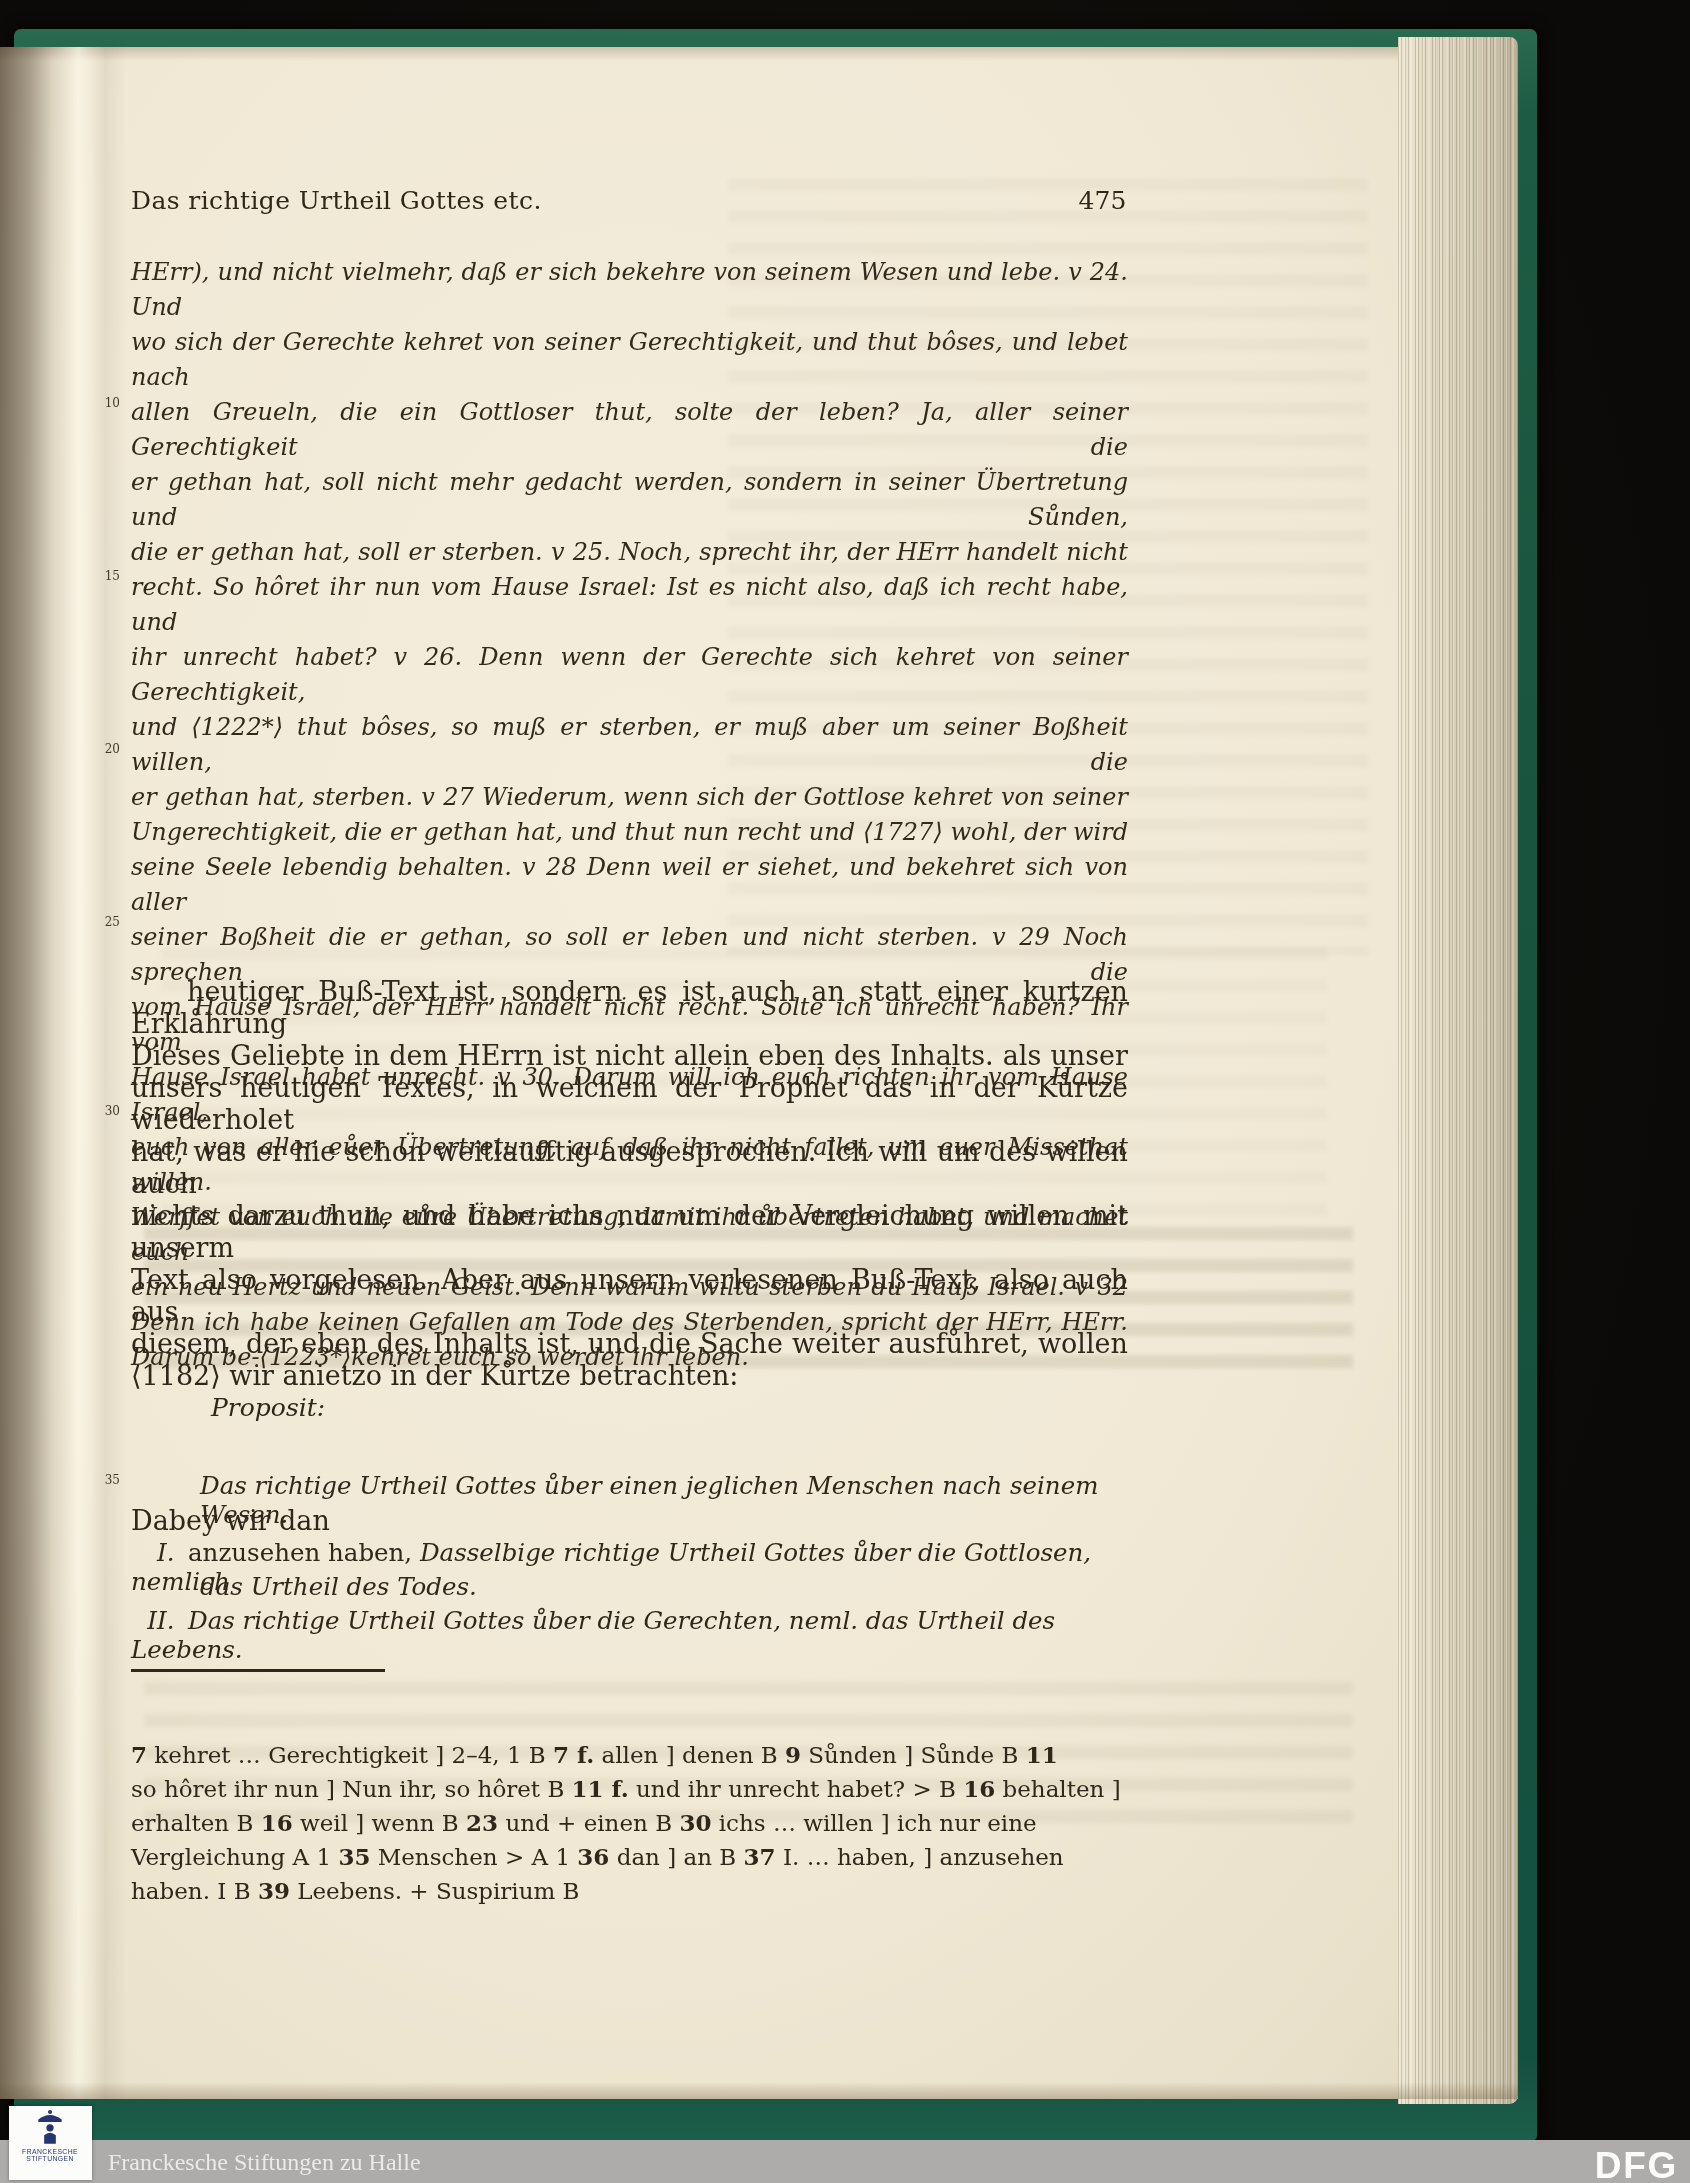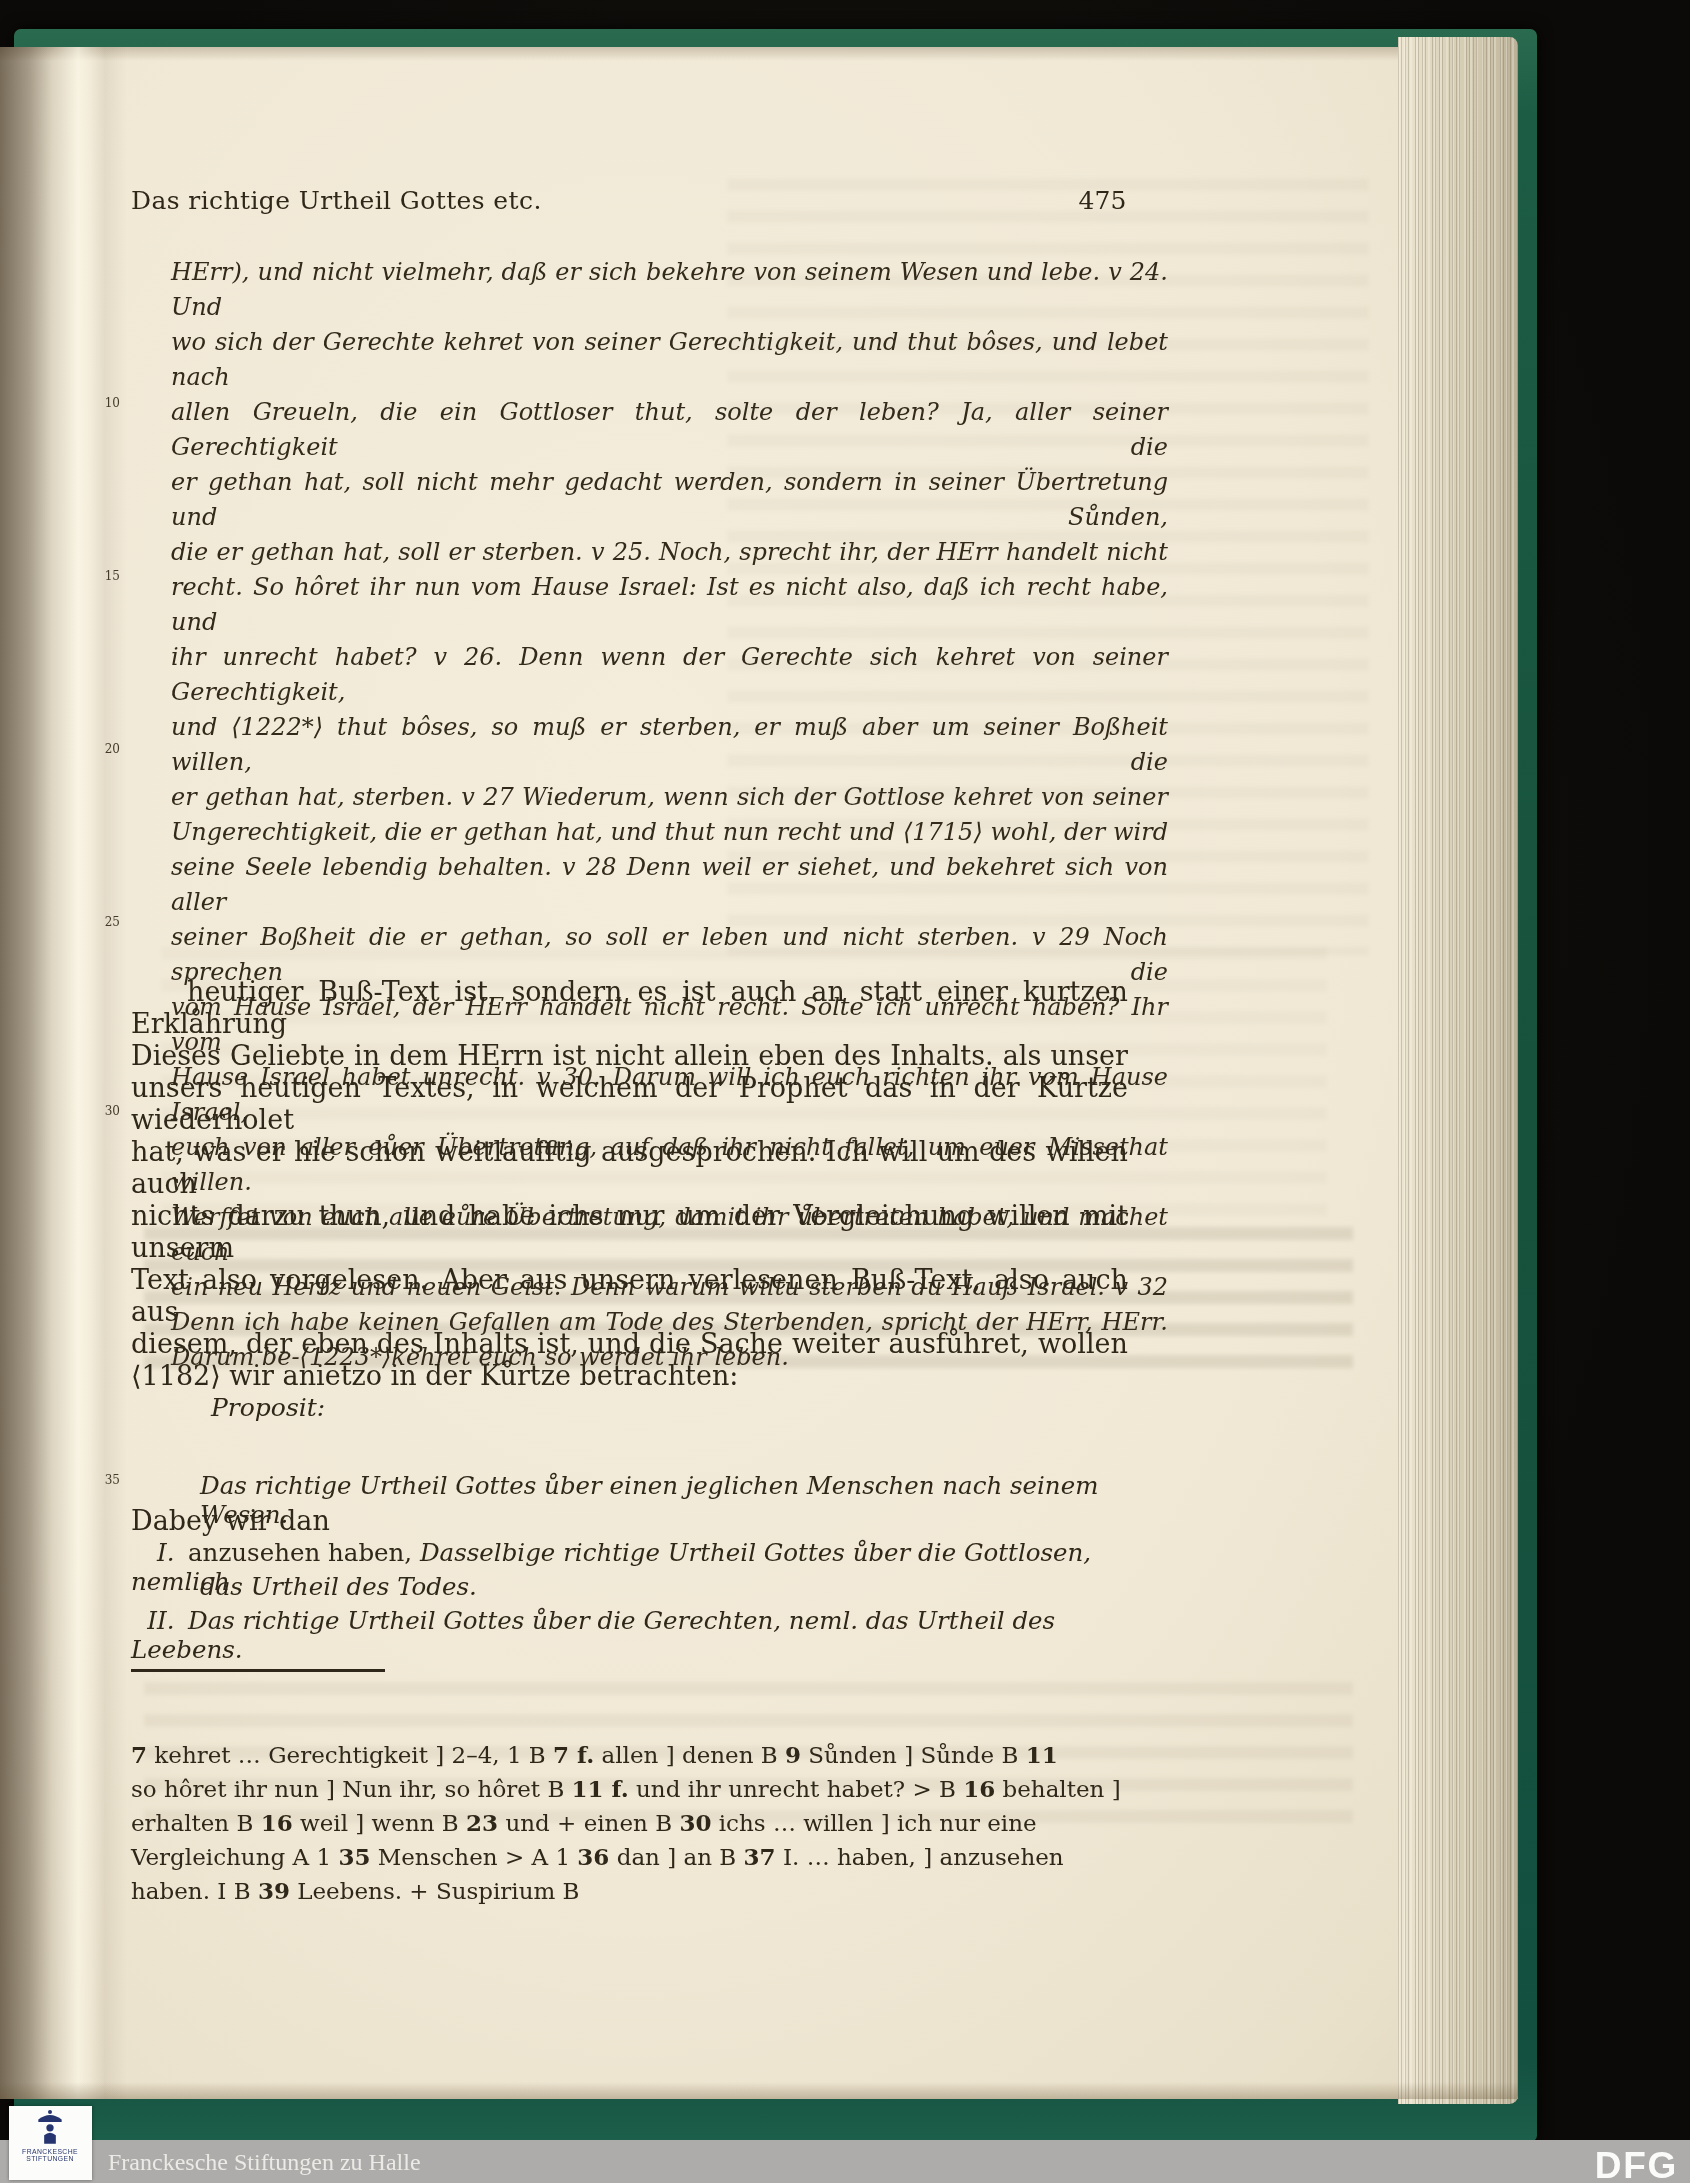--- a/index.html
+++ b/index.html
@@ -36,21 +36,21 @@
   .ghost.g2{left:144px;top:1682px;width:1209px;height:156px;opacity:.55;}
   .ghost.g3{left:727px;top:178px;width:642px;height:778px;opacity:.32;}
   .ghost.g4{left:161px;top:947px;width:1166px;height:279px;opacity:.28;}
   
   .running-head{position:absolute;left:131px;top:186px;width:997px;height:34px;font-size:25px;color:#2f2719;}
   .running-title{position:absolute;left:0;width:100%;text-align:left;letter-spacing:0.4px;}
   .page-number{position:absolute;right:1.7px;top:0;}
 
   
   .quote-block{position:absolute;left:131px;top:255px;width:997px;
-        font-style:italic;font-size:24px;line-height:35px;color:#332a1c;margin-left:40px;}
+        font-style:italic;font-size:24px;line-height:35px;color:#332a1c;}
   .tline{white-space:normal;}
   .just{text-align:justify;text-align-last:justify;}
 
   
   .paragraph{position:absolute;left:131px;top:976px;width:997px;
         font-size:27px;line-height:32px;color:#2f2719;}
   .paragraph .tline:first-child{text-indent:56px;}
 
   .proposit-label{position:absolute;left:211px;top:1393px;font-style:italic;font-size:25px;color:#2f2719;}
   .thesis{position:absolute;left:131px;top:1471px;width:997px;padding-left:69px;box-sizing:border-box;
@@ -119,21 +119,21 @@
   <div class="quote-block">
       <div class="tline just">HErr), und nicht vielmehr, daß er sich bekehre von seinem Wesen und lebe. v 24. Und</div>
       <div class="tline just">wo sich der Gerechte kehret von seiner Gerechtigkeit, und thut bôses, und lebet nach</div>
       <div class="tline just">allen Greueln, die ein Gottloser thut, solte der leben? Ja, aller seiner Gerechtigkeit die</div>
       <div class="tline just">er gethan hat, soll nicht mehr gedacht werden, sondern in seiner Übertretung und Sůnden,</div>
       <div class="tline just">die er gethan hat, soll er sterben. v 25. Noch, sprecht ihr, der HErr handelt nicht</div>
       <div class="tline just">recht. So hôret ihr nun vom Hause Israel: Ist es nicht also, daß ich recht habe, und</div>
       <div class="tline just">ihr unrecht habet? v 26. Denn wenn der Gerechte sich kehret von seiner Gerechtigkeit,</div>
       <div class="tline just">und ⟨1222*⟩ thut bôses, so muß er sterben, er muß aber um seiner Boßheit willen, die</div>
       <div class="tline just">er gethan hat, sterben. v 27 Wiederum, wenn sich der Gottlose kehret von seiner</div>
-      <div class="tline just">Ungerechtigkeit, die er gethan hat, und thut nun recht und ⟨1715⟩ wohl, der wird</div>
+      <div class="tline just">Ungerechtigkeit, die er gethan hat, und thut nun recht und ⟨1727⟩ wohl, der wird</div>
       <div class="tline just">seine Seele lebendig behalten. v 28 Denn weil er siehet, und bekehret sich von aller</div>
       <div class="tline just">seiner Boßheit die er gethan, so soll er leben und nicht sterben. v 29 Noch sprechen die</div>
       <div class="tline just">vom Hause Israel, der HErr handelt nicht recht. Solte ich unrecht haben? Ihr vom</div>
       <div class="tline just">Hause Israel habet unrecht. v 30. Darum will ich euch richten ihr vom Hause Israel,</div>
       <div class="tline just">euch von aller eůer Übertretung, auf daß ihr nicht fallet, um euer Missethat willen.</div>
       <div class="tline just">Werffet von euch alle eůre Übertretung, damit ihr ůbertreten habet, und machet euch</div>
       <div class="tline just">ein neu Hertz und neuen Geist. Denn warum wiltu sterben du Hauß Israel. v 32</div>
       <div class="tline just">Denn ich habe keinen Gefallen am Tode des Sterbenden, spricht der HErr, HErr.</div>
       <div class="tline">Darum be-⟨1223*⟩kehret euch so werdet ihr leben.</div>
     </div>

